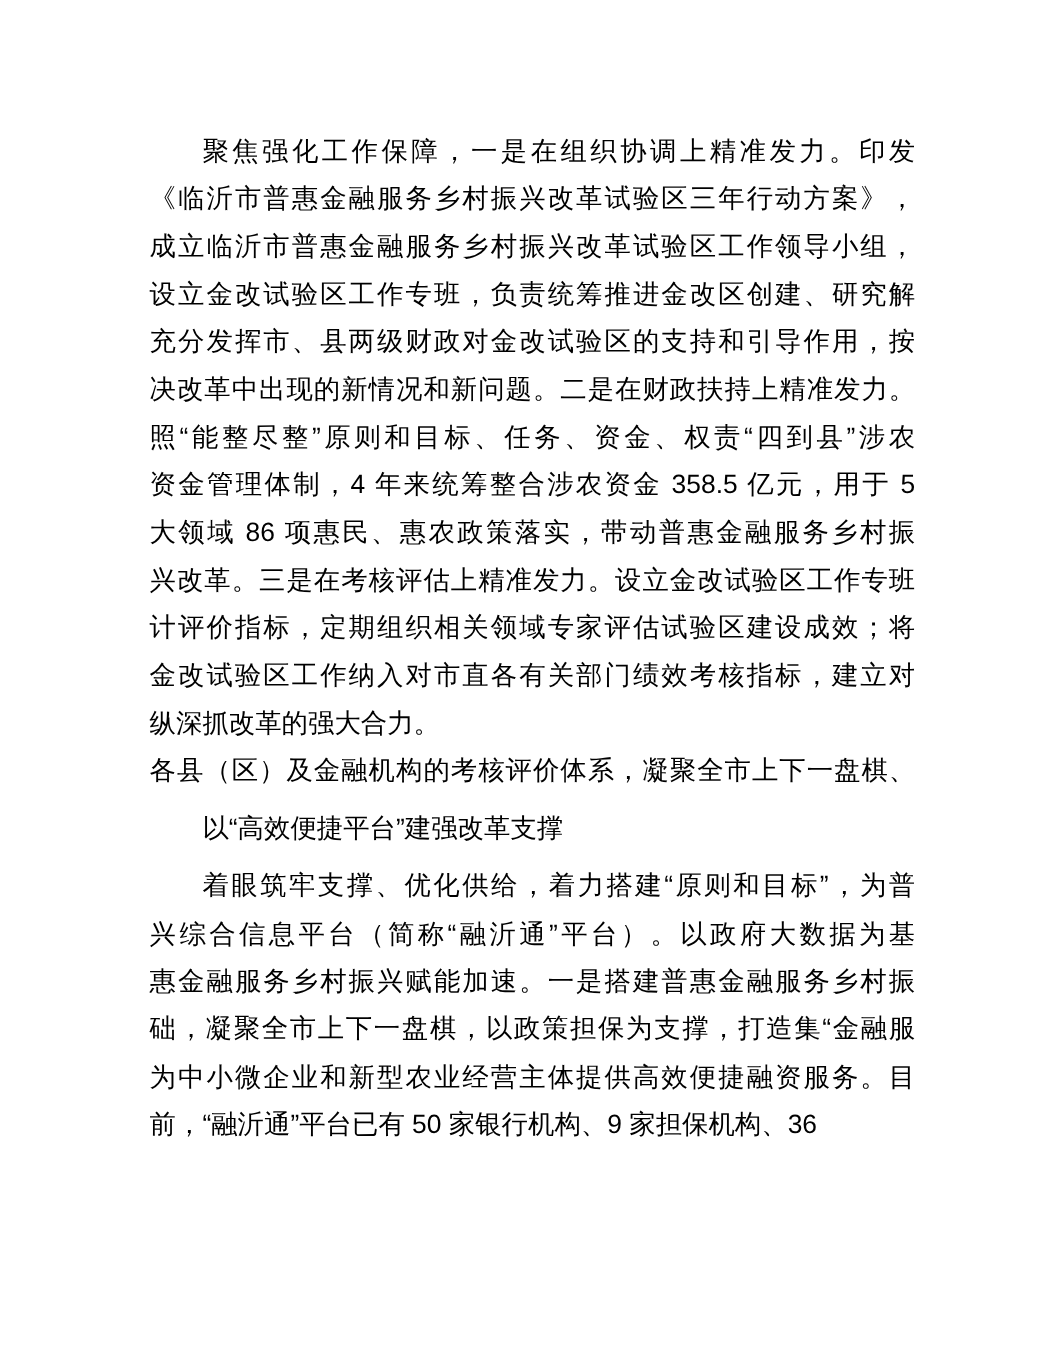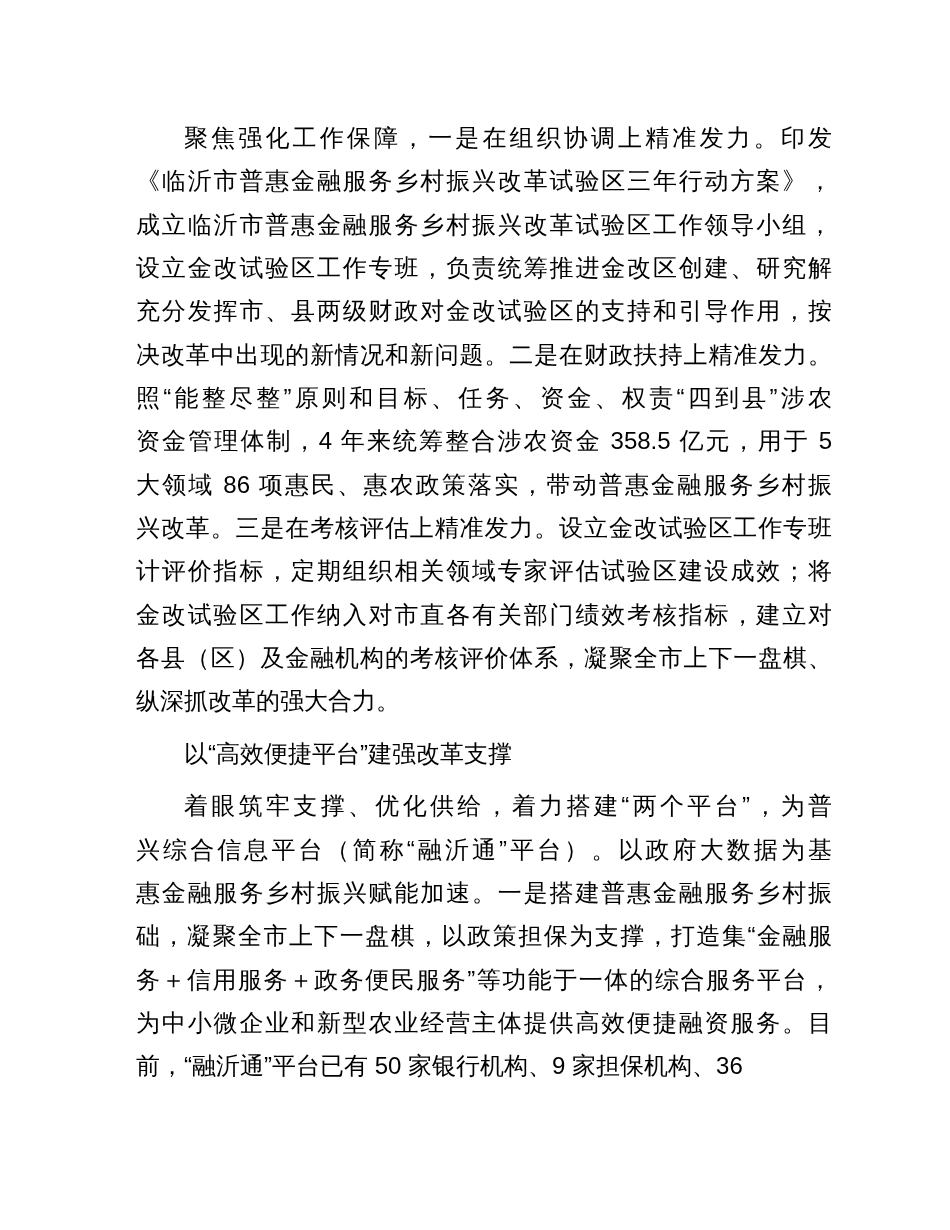--- a/index.html
+++ b/index.html
@@ -55,32 +55,31 @@
       <div class="line">成立临沂市普惠金融服务乡村振兴改革试验区工作领导小组，</div>
       <div class="line">设立金改试验区工作专班，负责统筹推进金改区创建、研究解</div>
       <div class="line">充分发挥市、县两级财政对金改试验区的支持和引导作用，按</div>
       <div class="line">决改革中出现的新情况和新问题。二是在财政扶持上精准发力。</div>
       <div class="line">照“能整尽整”原则和目标、任务、资金、权责“四到县”涉农</div>
       <div class="line">资金管理体制，4 年来统筹整合涉农资金 358.5 亿元，用于 5</div>
       <div class="line">大领域 86 项惠民、惠农政策落实，带动普惠金融服务乡村振</div>
       <div class="line">兴改革。三是在考核评估上精准发力。设立金改试验区工作专班</div>
       <div class="line">计评价指标，定期组织相关领域专家评估试验区建设成效；将</div>
       <div class="line">金改试验区工作纳入对市直各有关部门绩效考核指标，建立对</div>
+      <div class="line short">纵深抓改革的强大合力。</div>
       <div class="line">各县（区）及金融机构的考核评价体系，凝聚全市上下一盘棋、</div>
-      <div class="line short">纵深抓改革的强大合力。</div>
     </div>
 
     <div class="para">
       <div class="line indent short">以“高效便捷平台”建强改革支撑</div>
     </div>
 
     <div class="para">
-      <div class="line indent">着眼筑牢支撑、优化供给，着力搭建“两个平台”，为普</div>
+      <div class="line indent">着眼筑牢支撑、优化供给，着力搭建“原则和目标”，为普</div>
       <div class="line">兴综合信息平台（简称“融沂通”平台）。以政府大数据为基</div>
       <div class="line">惠金融服务乡村振兴赋能加速。一是搭建普惠金融服务乡村振</div>
       <div class="line">础，凝聚全市上下一盘棋，以政策担保为支撑，打造集“金融服</div>
-      <div class="line">务＋信用服务＋政务便民服务”等功能于一体的综合服务平台，</div>
       <div class="line">为中小微企业和新型农业经营主体提供高效便捷融资服务。目</div>
       <div class="line short">前，“融沂通”平台已有 50 家银行机构、9 家担保机构、36</div>
     </div>
 
   </div>
 </div>
 
 </body></html>

